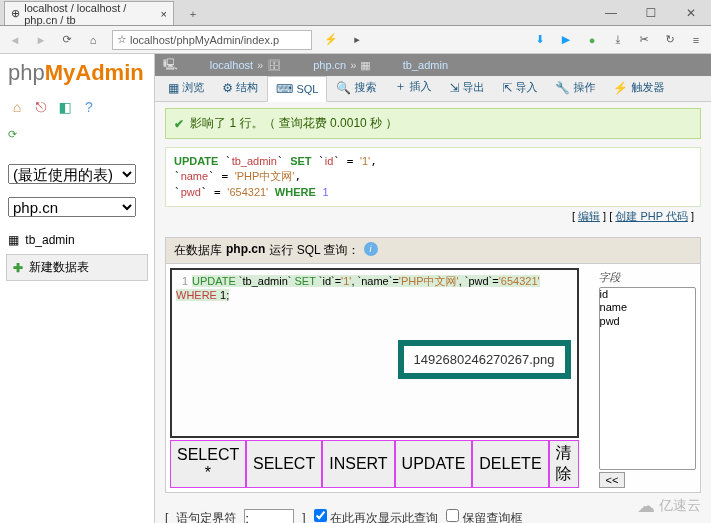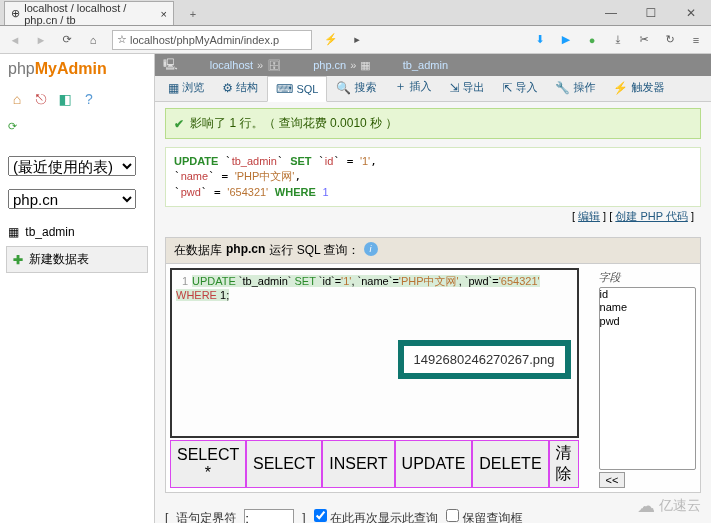--- a/index.html
+++ b/index.html
@@ -16,21 +16,21 @@
 .navbar { height:28px; background:#f4f4f4; border-bottom:1px solid #ccc; display:flex; align-items:center; padding:0 4px; gap:4px; }
 .nav-btn { width:22px; height:22px; display:flex; align-items:center; justify-content:center; color:#555; border-radius:3px; }
 .nav-btn.disabled { color:#bbb; }
 .nav-play { color:#1a9fff; }
 .urlbox { flex:0 0 200px; height:20px; border:1px solid #bbb; background:#fff; display:flex; align-items:center; padding:0 4px; font-size:11px; color:#555; margin:0 4px; }
 .navbar .spacer { flex:1; }
 
 
 .app { display:flex; height:469px; }
 .sidebar { width:155px; border-right:1px solid #ccc; padding:2px; overflow:hidden; }
-.logo { font-family:Georgia,serif; font-size:16px; padding:4px 6px 8px; }
+.logo { font-family:Georgia,serif; font-size:22px; padding:4px 6px 8px; }
 .logo .p1 { color:#777; } .logo .p2 { color:#e97b00; font-weight:bold; }
 .side-icons { display:flex; gap:6px; padding:4px 6px 10px; }
 .side-icons span { width:18px; height:18px; display:flex; align-items:center; justify-content:center; font-size:14px; }
 .side-icons2 { padding:2px 6px 10px; }
 .side-select { display:block; width:128px; height:20px; margin:13px 6px; font-size:15px; }
 .db-item { display:flex; align-items:center; gap:6px; padding:3px 6px; font-size:12px; }
 .new-tbl { display:flex; align-items:center; gap:6px; padding:4px 6px; border:1px solid #ccc; background:#f0f0f0; margin:4px; font-size:12px; }
 .new-tbl .plus { color:#3a9d3a; font-weight:bold; }
 
 .main { flex:1; overflow:hidden; background:#f6f6f6; display:flex; flex-direction:column; }

